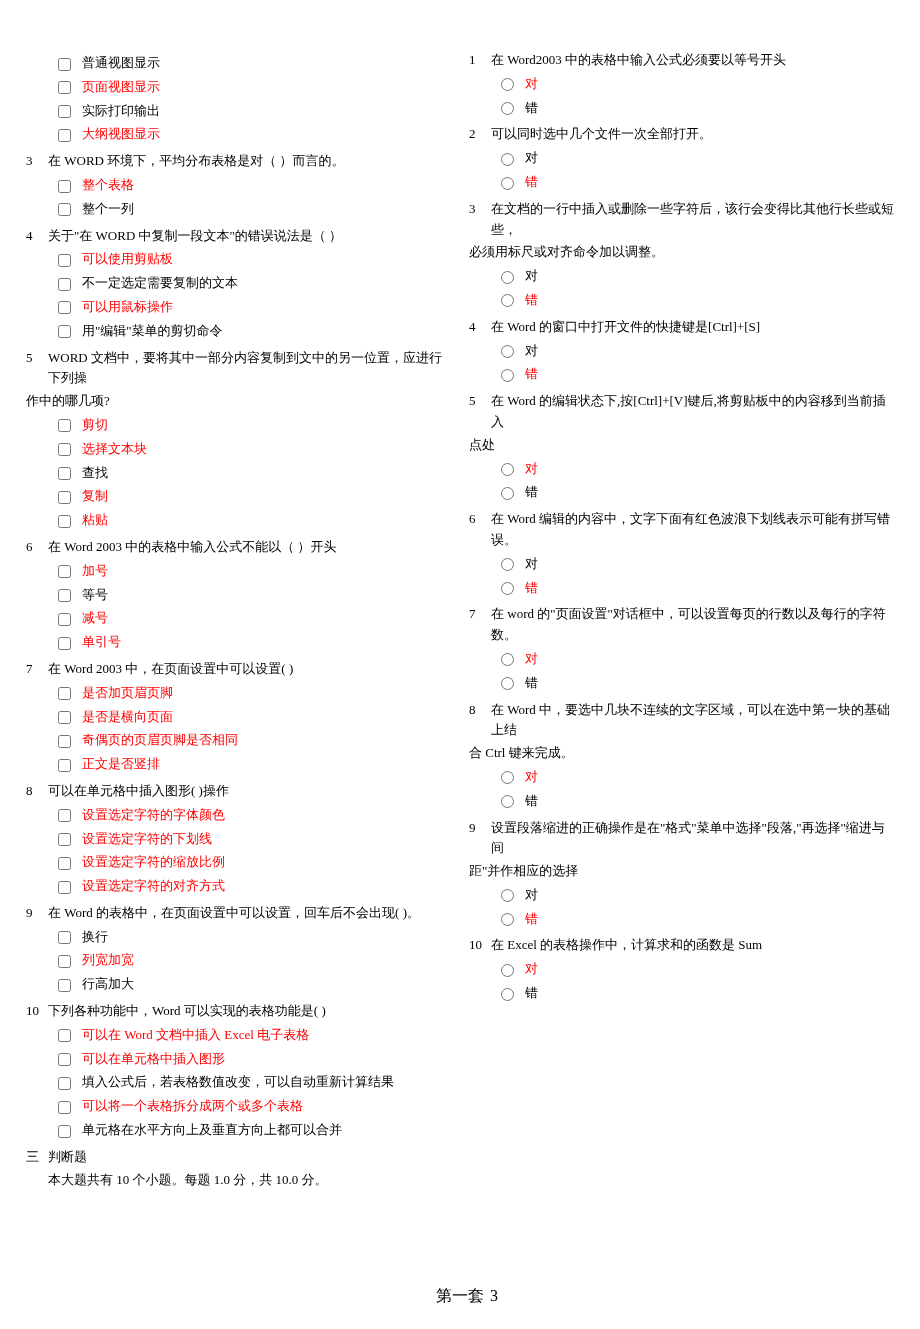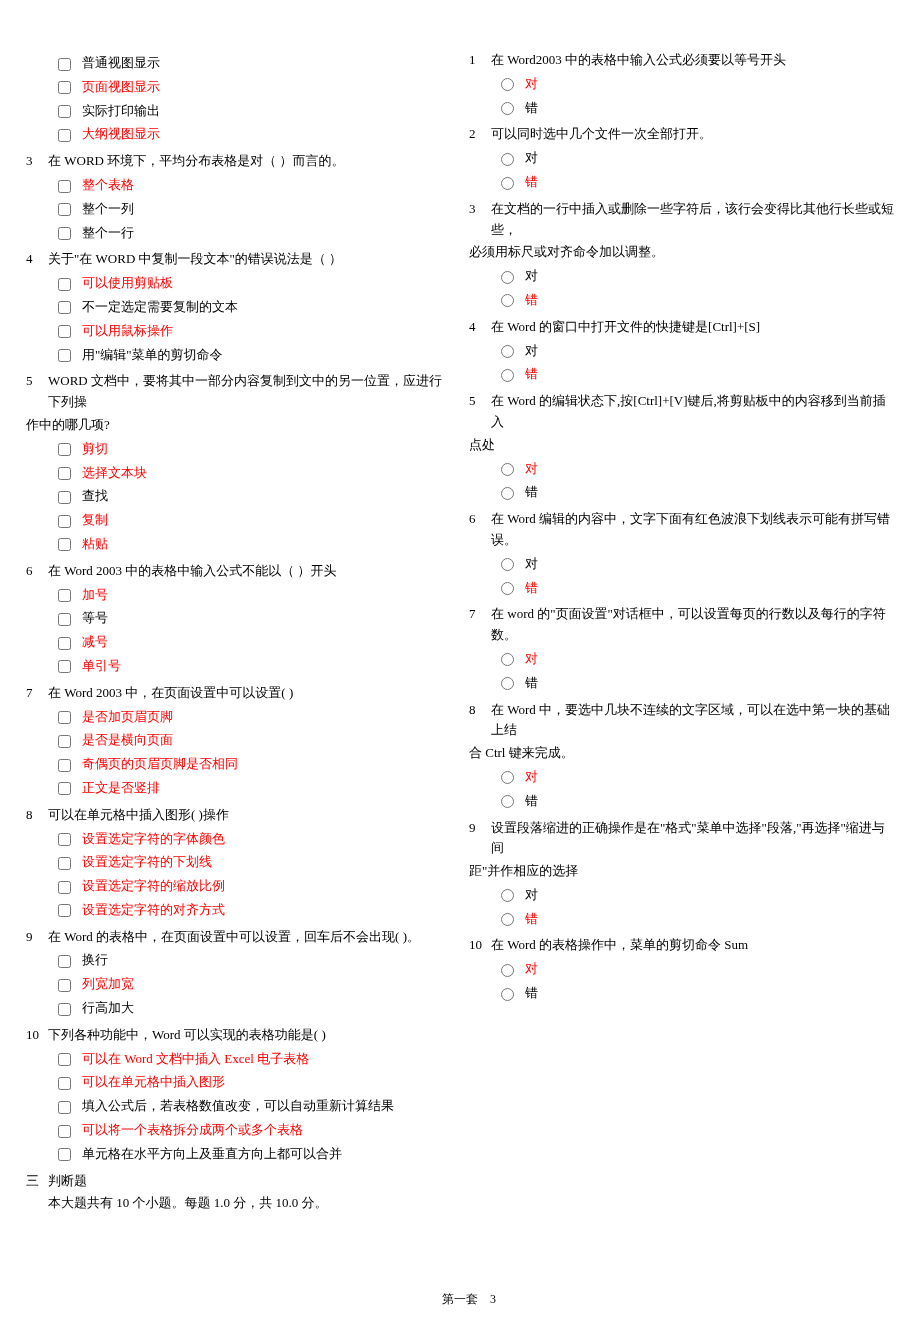--- a/index.html
+++ b/index.html
@@ -13,21 +13,21 @@
   .opt-row { display: flex; align-items: center; margin-left: 32px; margin-top: 3px; }
   .opt-ctrl { width: 24px; flex: none; text-align: left; }
   .opt-ctrl input { vertical-align: middle; }
   .opt-label { flex: 1; }
   .red { color: #ff0000; }
   .sect-row { display: flex; align-items: baseline; margin-top: 6px; }
   .sect-num { width: 22px; flex: none; }
   .sect-text { flex: 1; }
   .indent-row { margin-left: 22px; margin-top: 2px; }
   .cont { margin-top: 2px; }
-  .footer { position: absolute; bottom: 20px; left: 0; width: 920px; text-align: center; font-size: 12px; }
+  .footer { position: absolute; bottom: 20px; left: 0; width: 920px; text-align: center; font-size: 16px; }
   .footer-label { display: inline-block; }
   .footer-pg { display: inline-block; position: absolute; left: 490px; }
 </style>
 </head>
 <body>
 
 <div class="page">
   <div class="columns">
 
     <div id="pre-opts" class="block">
@@ -55,24 +55,20 @@
             <span class="q-text">在 WORD 环境下，平均分布表格是对（ ）而言的。</span>
           </div>
           <div class="opt-row">
             <span class="opt-ctrl"><input type="checkbox" style=""></span>
             <span class="opt-label red">整个表格</span>
           </div>
           <div class="opt-row">
             <span class="opt-ctrl"><input type="checkbox" style=""></span>
             <span class="opt-label">整个一列</span>
           </div>
-          <div class="opt-row">
-            <span class="opt-ctrl"><input type="checkbox" style=""></span>
-            <span class="opt-label">整个一行</span>
-          </div>
         </div>
         <div class="block">
           <div class="q-row">
             <span class="q-num">4</span>
             <span class="q-text">关于"在 WORD 中复制一段文本"的错误说法是（ ）</span>
           </div>
           <div class="opt-row">
             <span class="opt-ctrl"><input type="checkbox" style=""></span>
             <span class="opt-label red">可以使用剪贴板</span>
           </div>
@@ -364,21 +360,21 @@
             <span class="opt-label">对</span>
           </div>
           <div class="opt-row">
             <span class="opt-ctrl"><input type="radio" style=""></span>
             <span class="opt-label red">错</span>
           </div>
         </div>
         <div class="block">
           <div class="q-row">
             <span class="q-num">10</span>
-            <span class="q-text">在 Word 的表格操作中，菜单的剪切命令 Sum</span>
+            <span class="q-text">在 Excel 的表格操作中，计算求和的函数是 Sum</span>
           </div>
           <div class="opt-row">
             <span class="opt-ctrl"><input type="radio" style=""></span>
             <span class="opt-label red">对</span>
           </div>
           <div class="opt-row">
             <span class="opt-ctrl"><input type="radio" style=""></span>
             <span class="opt-label">错</span>
           </div>
         </div>

